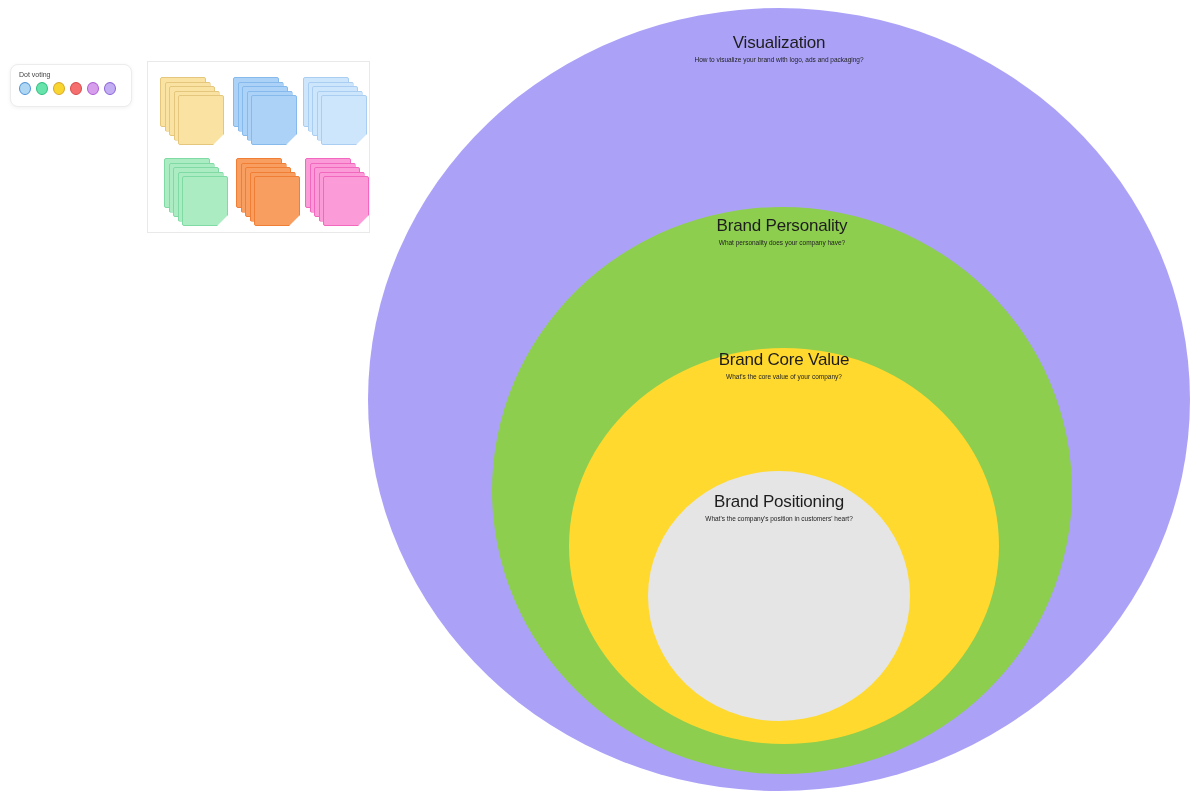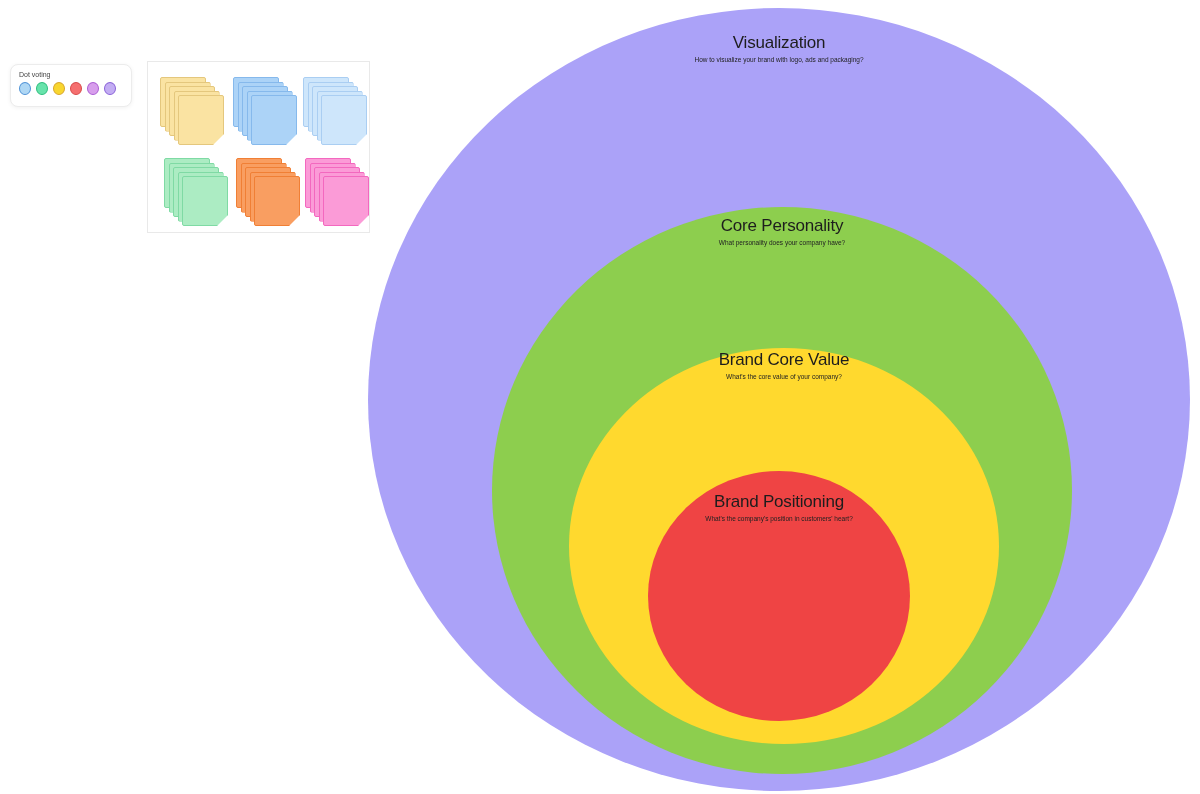--- a/index.html
+++ b/index.html
@@ -74,31 +74,31 @@
 <body>
 
 <div class="ring" id="ring-0" style="background-color: rgb(171, 162, 248);">
   <div class="ring-label">
     <div class="ring-title">Visualization</div>
     <div class="ring-subtitle">How to visualize your brand with logo, ads and packaging?</div>
   </div>
 </div>
 <div class="ring" id="ring-1" style="background-color: rgb(141, 206, 78);">
   <div class="ring-label">
-    <div class="ring-title">Core Personality</div>
+    <div class="ring-title">Brand Personality</div>
     <div class="ring-subtitle">What personality does your company have?</div>
   </div>
 </div>
 <div class="ring" id="ring-2" style="background-color: rgb(255, 217, 46);">
   <div class="ring-label">
     <div class="ring-title">Brand Core Value</div>
     <div class="ring-subtitle">What's the core value of your company?</div>
   </div>
 </div>
-<div class="ring" id="ring-3" style="background-color: #ef4444;">
+<div class="ring" id="ring-3" style="background-color: #e5e5e5;">
   <div class="ring-label">
     <div class="ring-title">Brand Positioning</div>
     <div class="ring-subtitle">What's the company's position in customers' heart?</div>
   </div>
 </div>
 
 <div id="dot-voting">
   <div class="dv-label">Dot voting</div>
   <div class="dv-dots">
     <div class="dv-dot" style="background-color: rgb(175, 215, 244); border-color: rgb(81, 147, 214);"></div>

